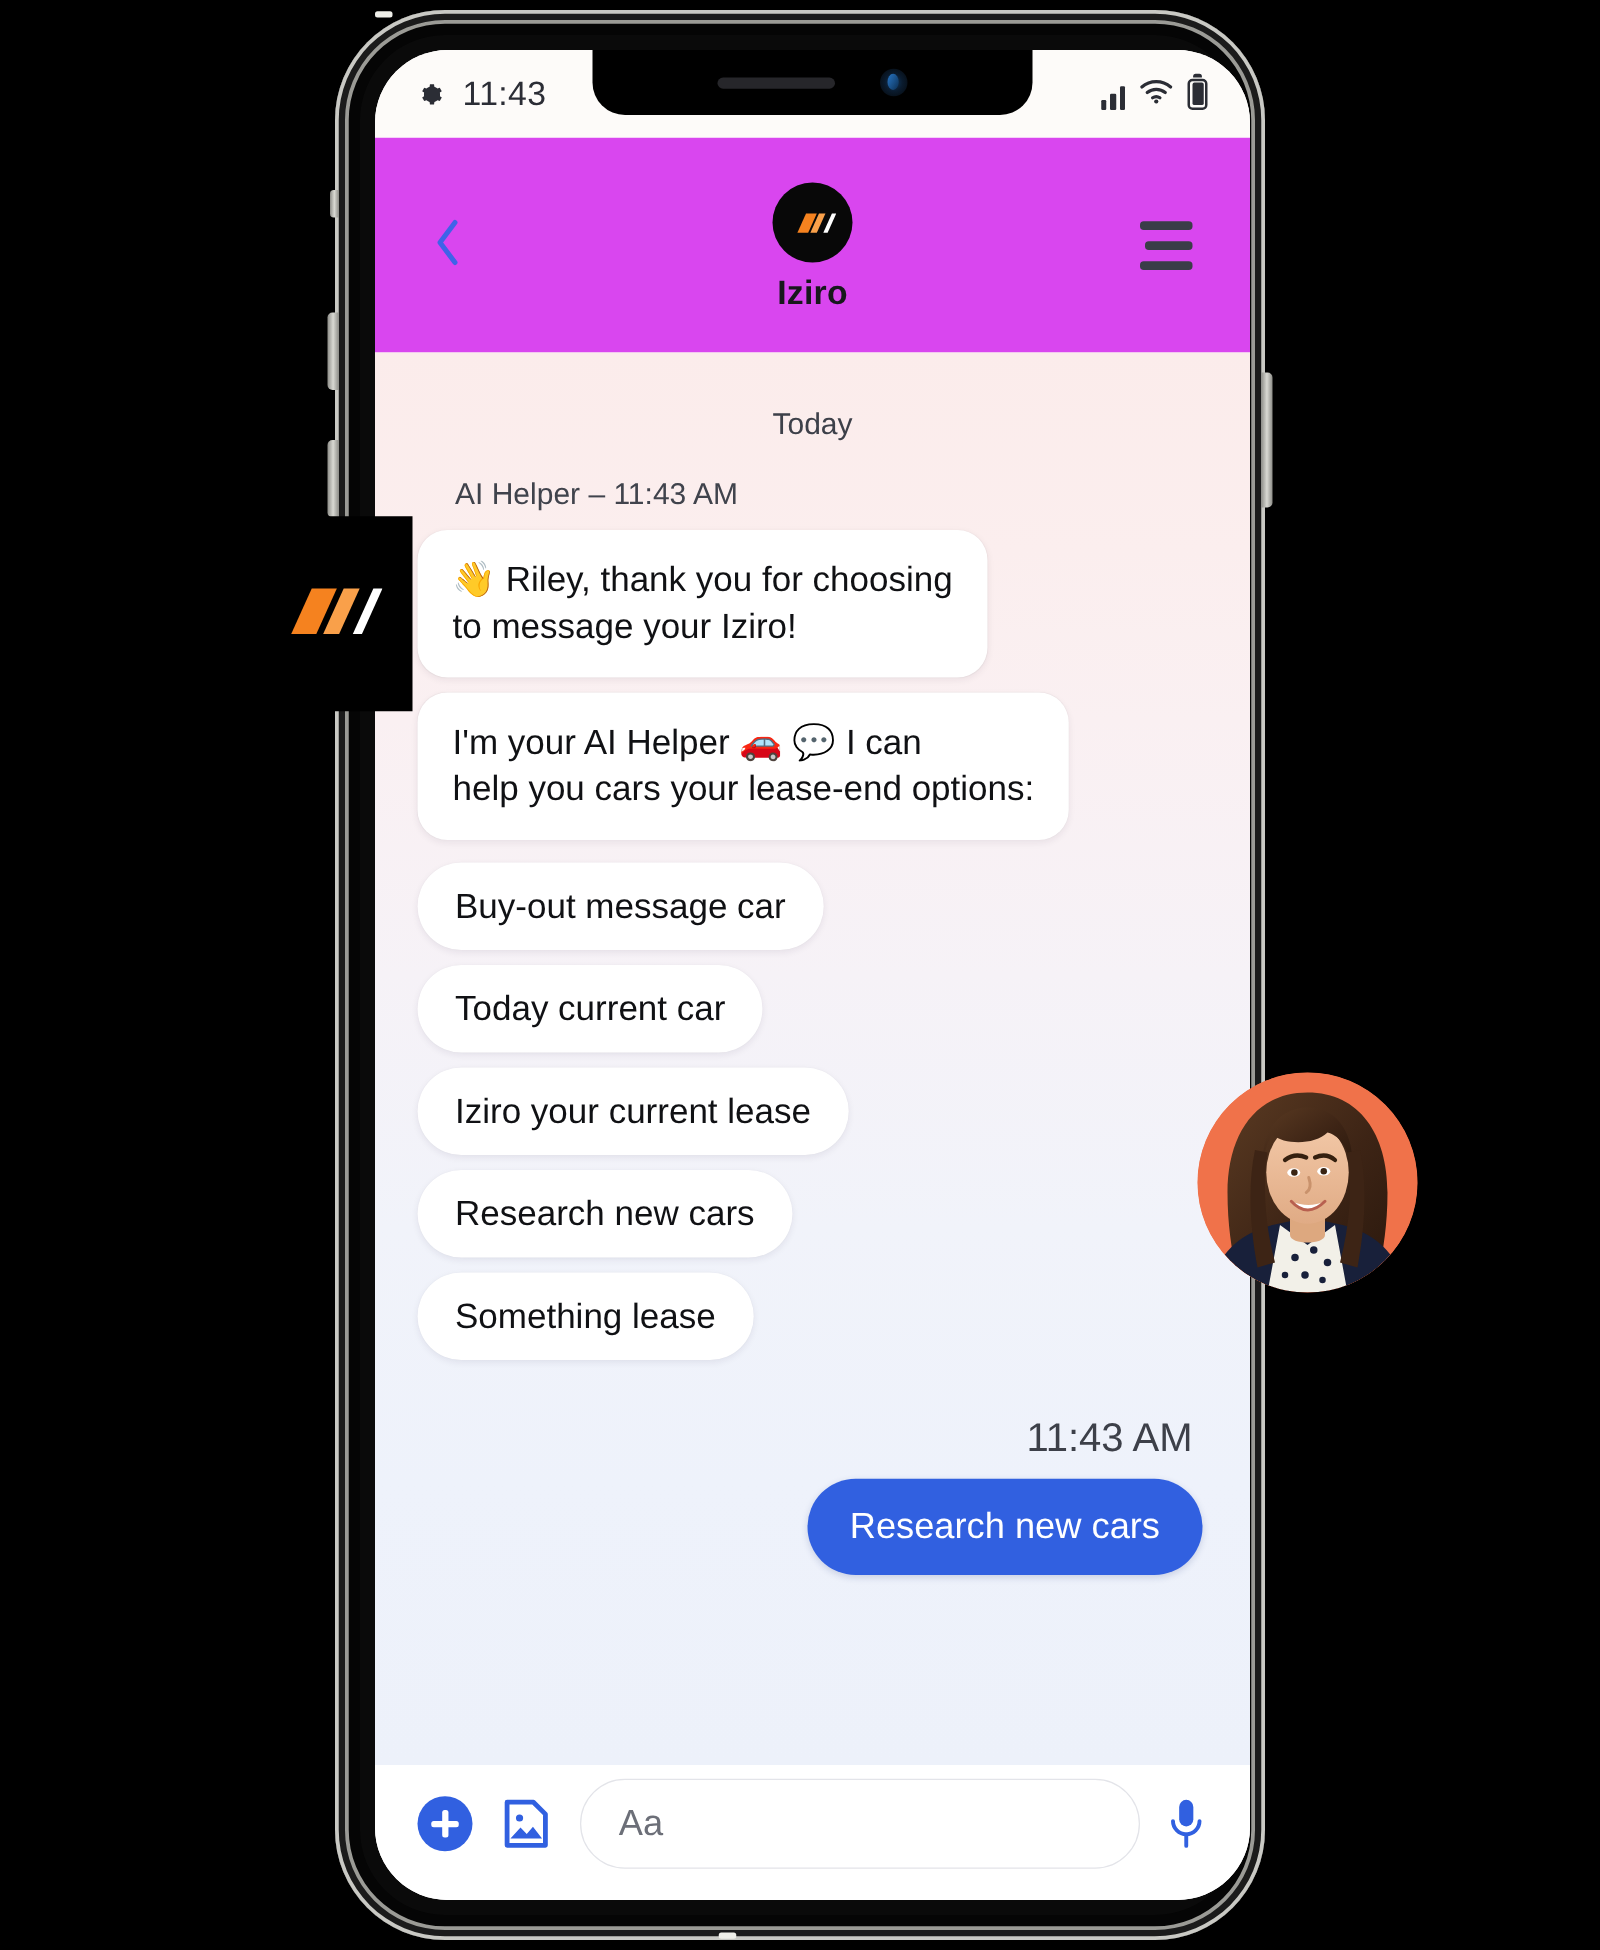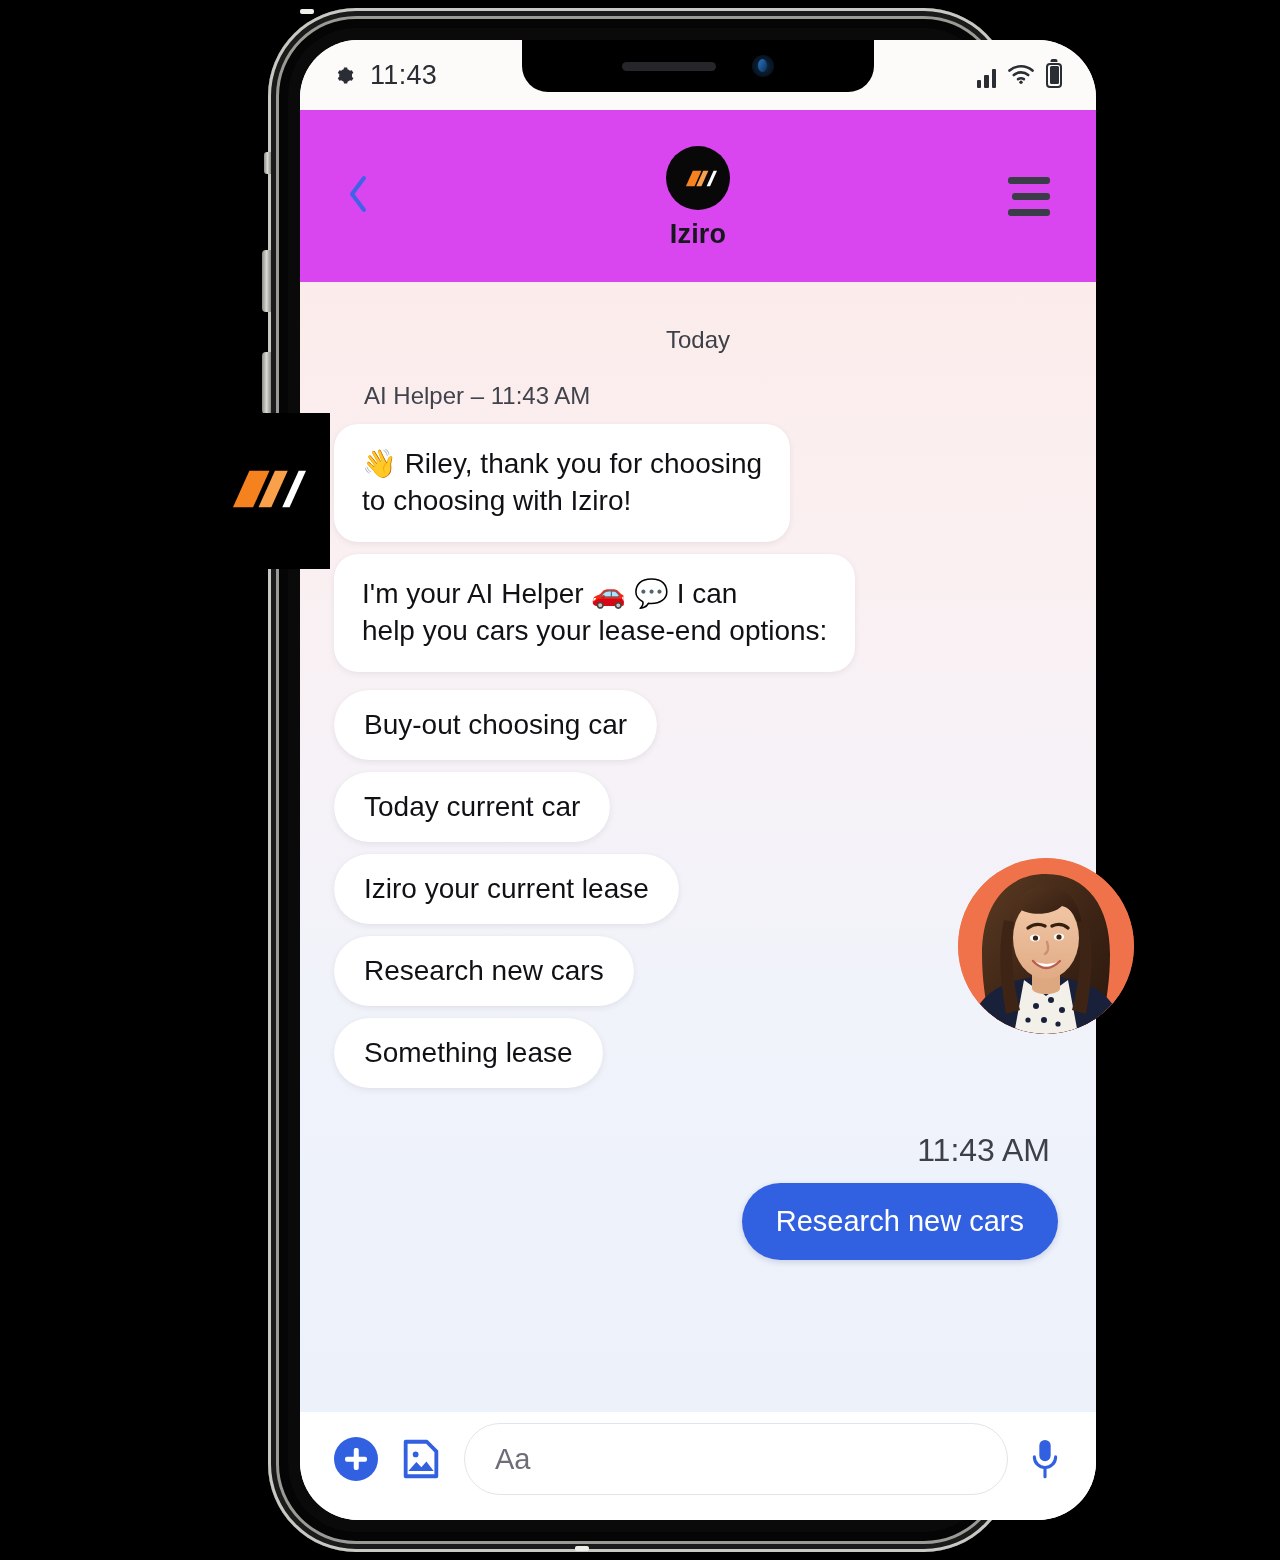--- a/index.html
+++ b/index.html
@@ -39,21 +39,21 @@
   .btn-mute  { left: 264px; top: 152px;  width: 7px; height: 22px;  border-radius: 3px 0 0 3px; }
   .btn-volup { left: 262px; top: 250px;  width: 9px; height: 62px;  border-radius: 4px 0 0 4px; }
   .btn-voldn { left: 262px; top: 352px;  width: 9px; height: 62px;  border-radius: 4px 0 0 4px; }
   .btn-power { right: 262px; top: 298px; width: 9px; height: 108px; border-radius: 0 4px 4px 0;
                background: linear-gradient(90deg,#8d8d88,#d9d9d3,#8d8d88); position: absolute; }
 
   
   .screen {
     position: absolute;
     left: 300px; top: 40px;
-    width: 796px; height: 1480px;
+    width: 700px; height: 1480px;
     border-radius: 58px;
     overflow: hidden;
     background: #ffffff;
     display: flex; flex-direction: column;
   }
 
   
   .notch {
     position: absolute; left: 50%; transform: translateX(-50%); top: 0;
     width: 352px; height: 52px;
@@ -303,26 +303,26 @@
           <span></span>
       </div>
     </div>
 
     <div class="chat">
 
       <div class="day-sep">Today</div>
       <div class="msg-meta">AI Helper – 11:43 AM</div>
 
       <div><span class="bubble">👋 Riley, thank you for choosing
-to choosing with Iziro!</span></div>
+to message your Iziro!</span></div>
       <div><span class="bubble wide">I'm your AI Helper 🚗 💬 I can
 help you cars your lease-end options:</span></div>
 
       <div class="chips">
-        <div class="chip">Buy-out choosing car</div>
+        <div class="chip">Buy-out message car</div>
         <div class="chip">Today current car</div>
         <div class="chip">Iziro your current lease</div>
         <div class="chip">Research new cars</div>
         <div class="chip">Something lease</div>
       </div>
 
       <div class="out-wrap">
         <div class="out-time">11:43 AM</div>
         <div class="out-bubble">Research new cars</div>
       </div>

